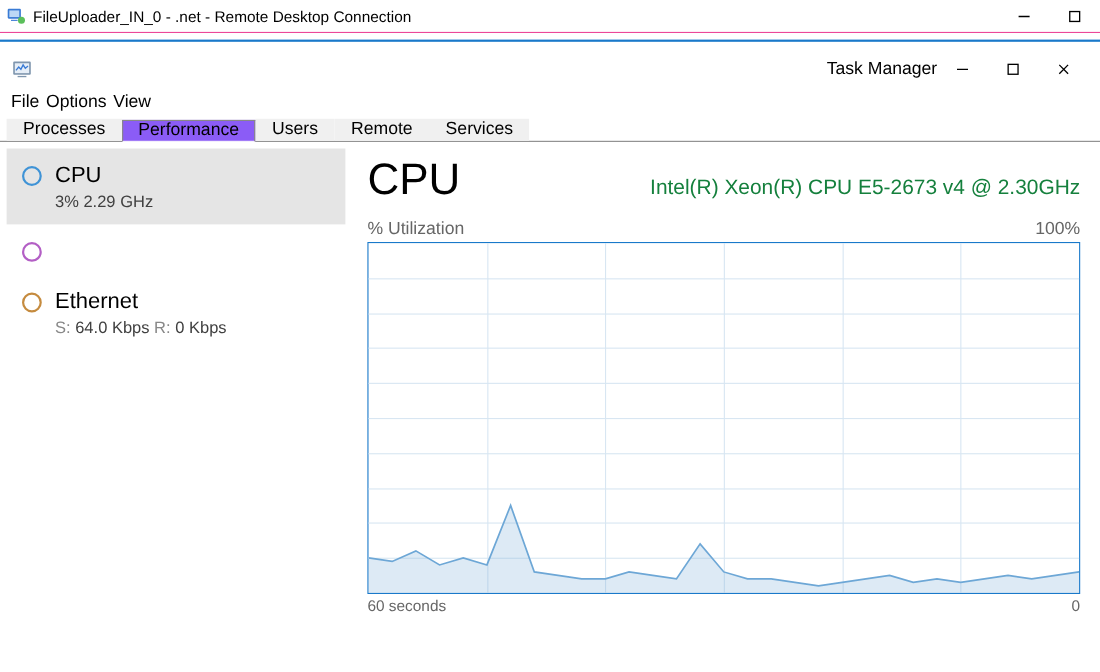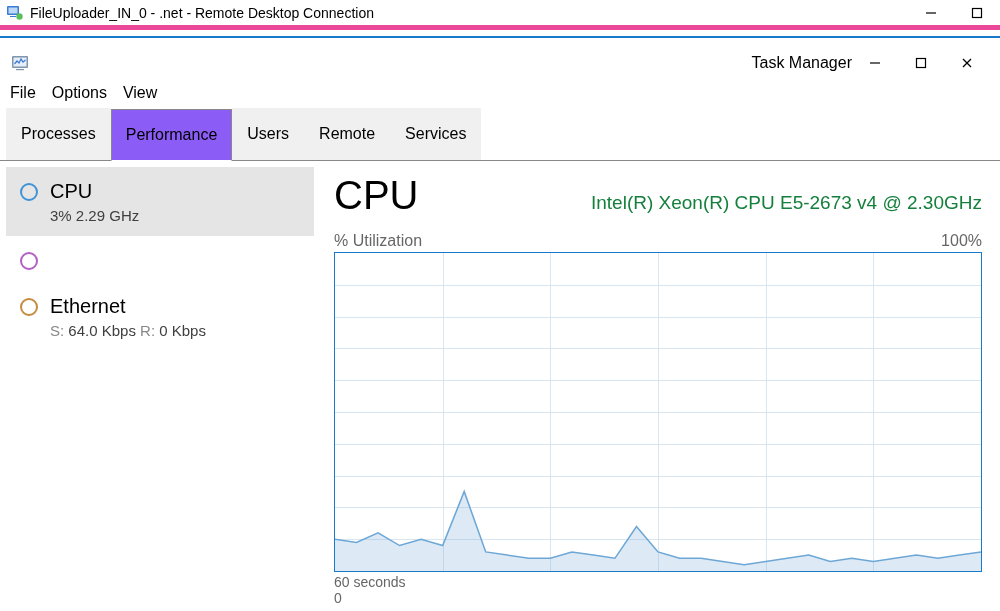--- a/index.html
+++ b/index.html
@@ -4,21 +4,21 @@
   <style>
     * { margin: 0; padding: 0; box-sizing: border-box; font-family: "Segoe UI", Tahoma, sans-serif; }
     body { background: #fff; width: 1000px; height: 611px; overflow: hidden; color: #000; }
     
     
     .rdc-titlebar {
       height: 30px;
       display: flex;
       align-items: center;
       background: #fff;
-      border-bottom: 5px solid #ec4899;
+      border-bottom: 1px solid #ec4899;
       font-size: 14px;
       padding-left: 6px;
     }
     .rdc-titlebar .rdc-icon {
       width: 18px; height: 18px; margin-right: 6px;
       display:flex;align-items:center;justify-content:center;
     }
     .rdc-titlebar .rdc-title { flex:1; white-space: nowrap; overflow:hidden; }
     .rdc-titlebar .rdc-ctrl { width: 46px; height: 30px; display:flex; align-items:center; justify-content:center; }
     .rdc-titlebar .rdc-min { font-size: 18px; line-height: 1; }
@@ -28,26 +28,26 @@
     
     .tm-window { padding-top: 4px; }
     .tm-titlebar {
       display:flex; align-items:center; padding: 4px 10px 4px 10px;
       font-size: 16px;
     }
     .tm-titlebar .tm-icon { width:20px; height:20px; margin-right:8px; }
     .tm-titlebar .tm-title { flex:1;text-align:right; }
     .tm-titlebar .tm-ctrl { width: 46px; height: 26px; display:flex; align-items:center; justify-content:center; font-size:14px;}
 
-    .menubar { display:flex; gap: 12px; padding: 4px 8px 6px 8px; font-size: 16px; }
+    .menubar { display:flex; gap: 2px; padding: 4px 8px 6px 8px; font-size: 16px; }
     .menubar div { padding: 0 2px; }
 
     .tabstrip { display:flex; padding-left: 6px; }
     .tab {
-      padding: 16px 14px;
+      padding: 0 14px;
       font-size: 16px;
       border: 1px solid transparent;
       background: #f0f0f0;
       cursor: default;
     }
     .tab.active {
       background: #8b5cf6;
       border: 1px solid #888;
       border-bottom-color: #fff;
       position: relative;
@@ -77,21 +77,21 @@
     .side-item .label { font-size: 20px; line-height: 1.2; }
     .side-item .sub { font-size: 15px; color: #404040; margin-top: 4px; }
     .side-item .sub .muted { color: #888; }
 
     .main { flex:1; padding: 12px 18px 0 14px; position: relative; }
     .hdr-row { display:flex; align-items:baseline; justify-content: space-between; margin-bottom: 14px; }
     .hdr-row h1 { font-size: 40px; font-weight: 400; }
     .hdr-row .cpu-name { font-size: 19px; color: #15803d; }
 
     .chart-top-row { display:flex; justify-content:space-between; font-size: 16px; color: #666; margin-bottom: 2px; }
-    .chart-bot-row { display:flex; justify-content:space-between; font-size: 14px; color: #666; margin-top: 2px; flex-direction: column; }
+    .chart-bot-row { display:flex; justify-content:space-between; font-size: 14px; color: #666; margin-top: 2px; }
 
     .chart {
       width: 100%;
       height: 320px;
       border: 1px solid #1979ca;
       position: relative;
       background: #fff;
     }
     .chart .grid-h {
       position:absolute; left:0; right:0; height:1px;

